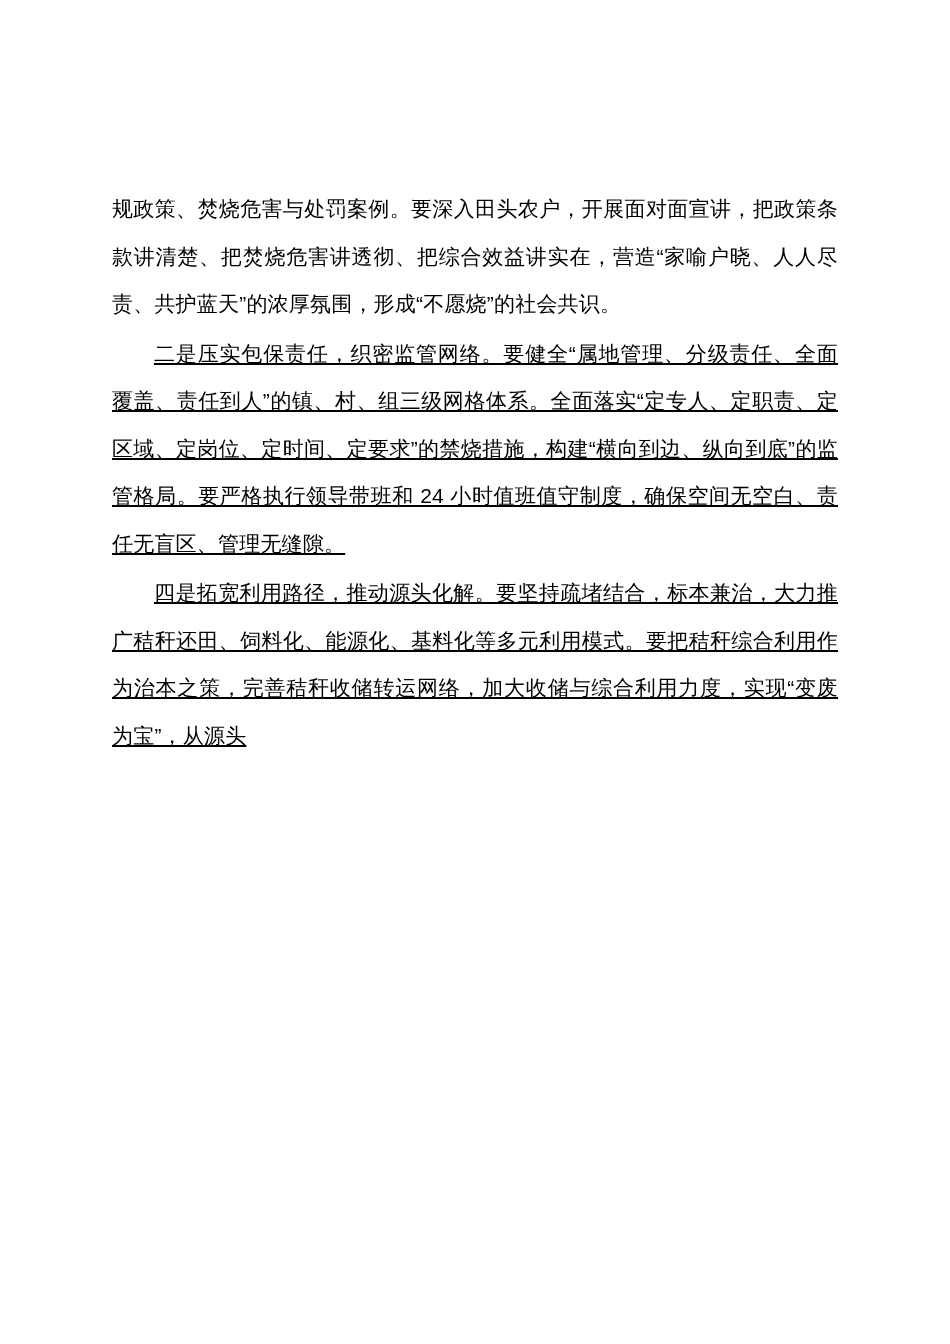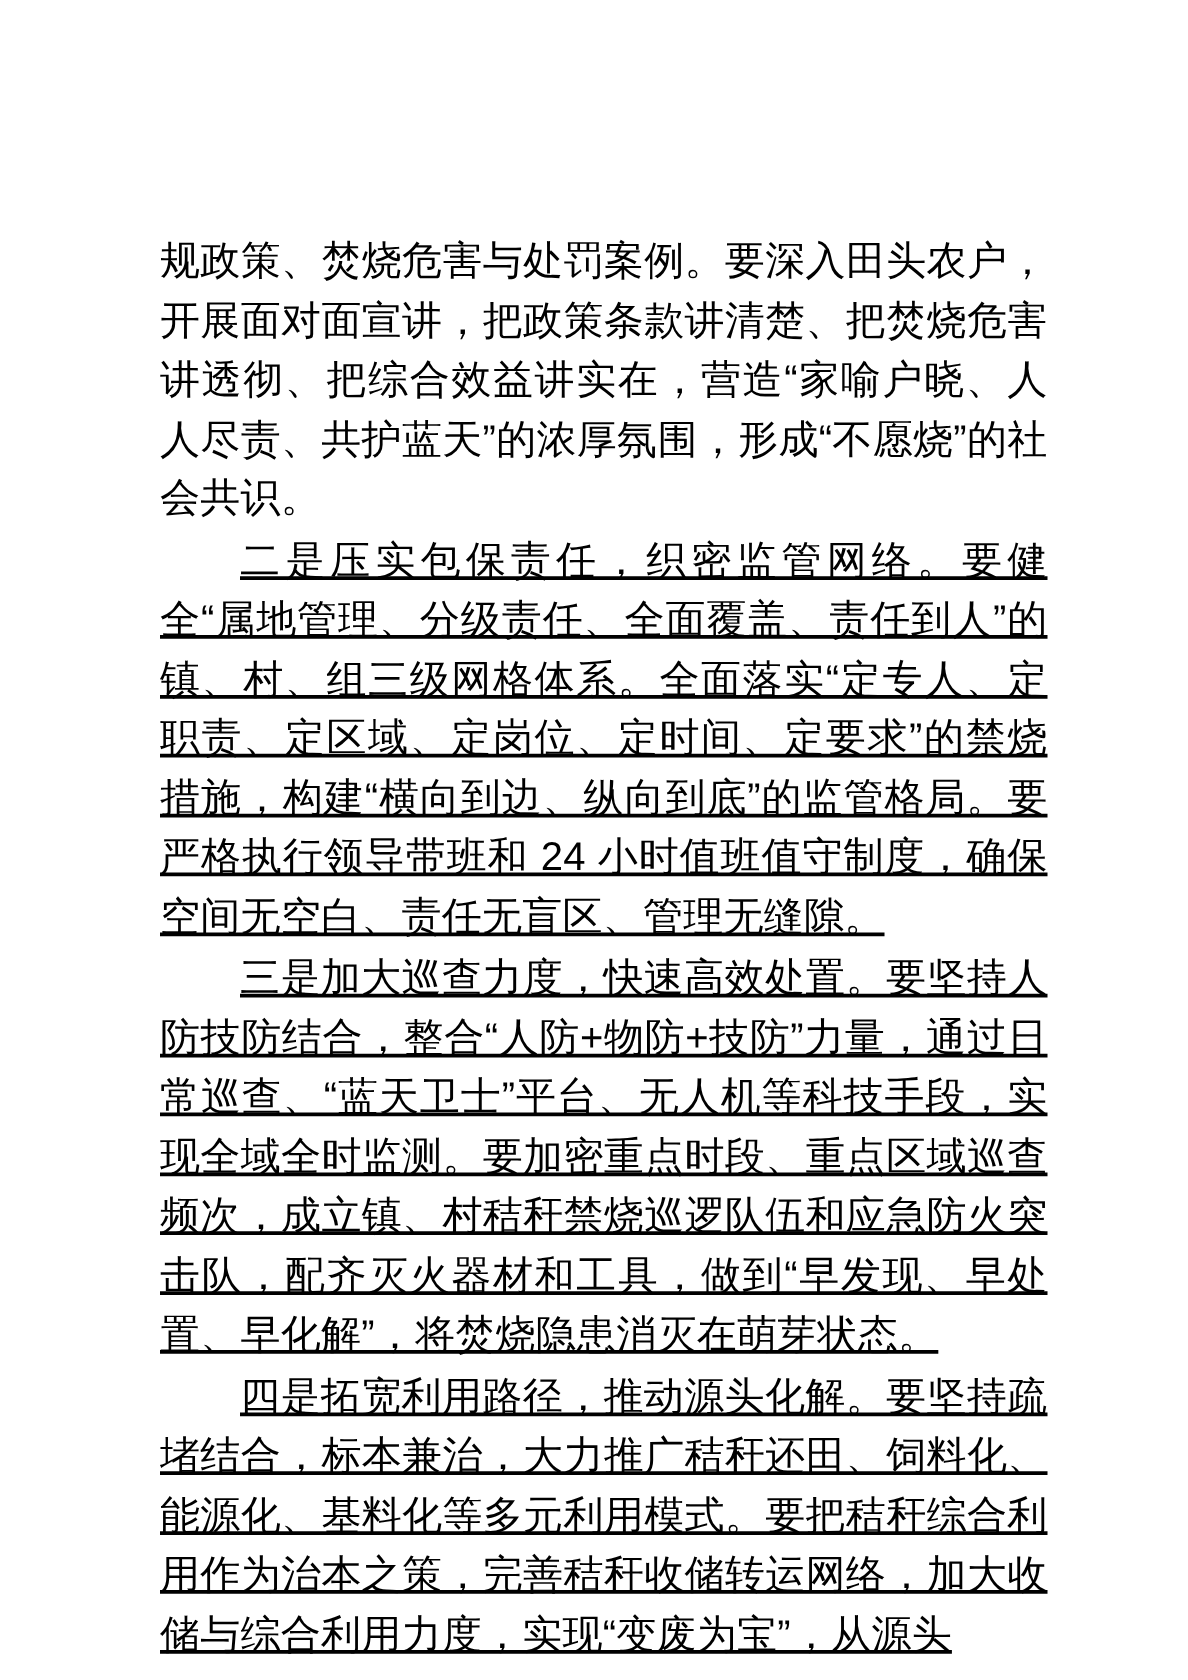--- a/index.html
+++ b/index.html
@@ -19,38 +19,37 @@
     width: 950px;
     height: 1344px;
     background: #ffffff;
     box-sizing: border-box;
     padding: 185px 112px 0 112px;
   }
   .doc-body {
     width: 726px;
   }
   .para {
-    margin: 0 0 2px 16px;
-    font-size: 32px;
+    margin: 0 0 2px 0;
+    font-size: 21px;
     line-height: 47.5px;
     text-align: justify;
     text-justify: inter-ideograph;
     letter-spacing: 0.2px;
     word-break: break-all;
     font-family: "Liberation Sans", "DejaVu Sans", sans-serif;
     font-weight: 500;
   }
   .para.indent {
     text-indent: 2em;
     text-decoration: underline;
   }
 </style>
 </head>
 <body>
 
 <div class="page">
   <div class="doc-body">
     <p class="para">规政策、焚烧危害与处罚案例。要深入田头农户，开展面对面宣讲，把政策条款讲清楚、把焚烧危害讲透彻、把综合效益讲实在，营造“家喻户晓、人人尽责、共护蓝天”的浓厚氛围，形成“不愿烧”的社会共识。</p>
     <p class="para indent">二是压实包保责任，织密监管网络。要健全“属地管理、分级责任、全面覆盖、责任到人”的镇、村、组三级网格体系。全面落实“定专人、定职责、定区域、定岗位、定时间、定要求”的禁烧措施，构建“横向到边、纵向到底”的监管格局。要严格执行领导带班和 24 小时值班值守制度，确保空间无空白、责任无盲区、管理无缝隙。</p>
-    <p class="para indent">三是加大巡查力度，快速高效处置。要坚持人防技防结合，整合“人防+物防+技防”力量，通过日常巡查、“蓝天卫士”平台、无人机等科技手段，实现全域全时监测。要加密重点时段、重点区域巡查频次，成立镇、村秸秆禁烧巡逻队伍和应急防火突击队，配齐灭火器材和工具，做到“早发现、早处置、早化解”，将焚烧隐患消灭在萌芽状态。</p>
     <p class="para indent">四是拓宽利用路径，推动源头化解。要坚持疏堵结合，标本兼治，大力推广秸秆还田、饲料化、能源化、基料化等多元利用模式。要把秸秆综合利用作为治本之策，完善秸秆收储转运网络，加大收储与综合利用力度，实现“变废为宝”，从源头</p>
   </div>
 </div>
 
 </body></html>

